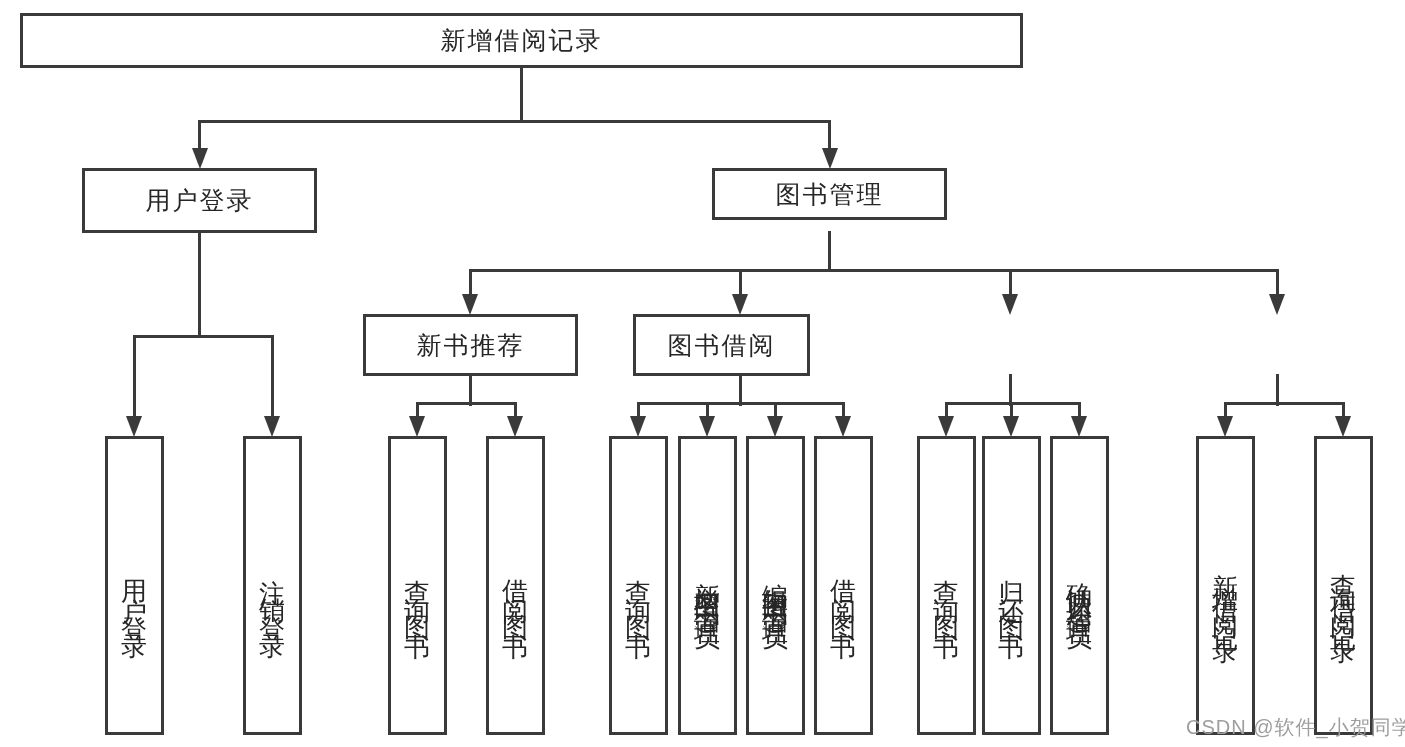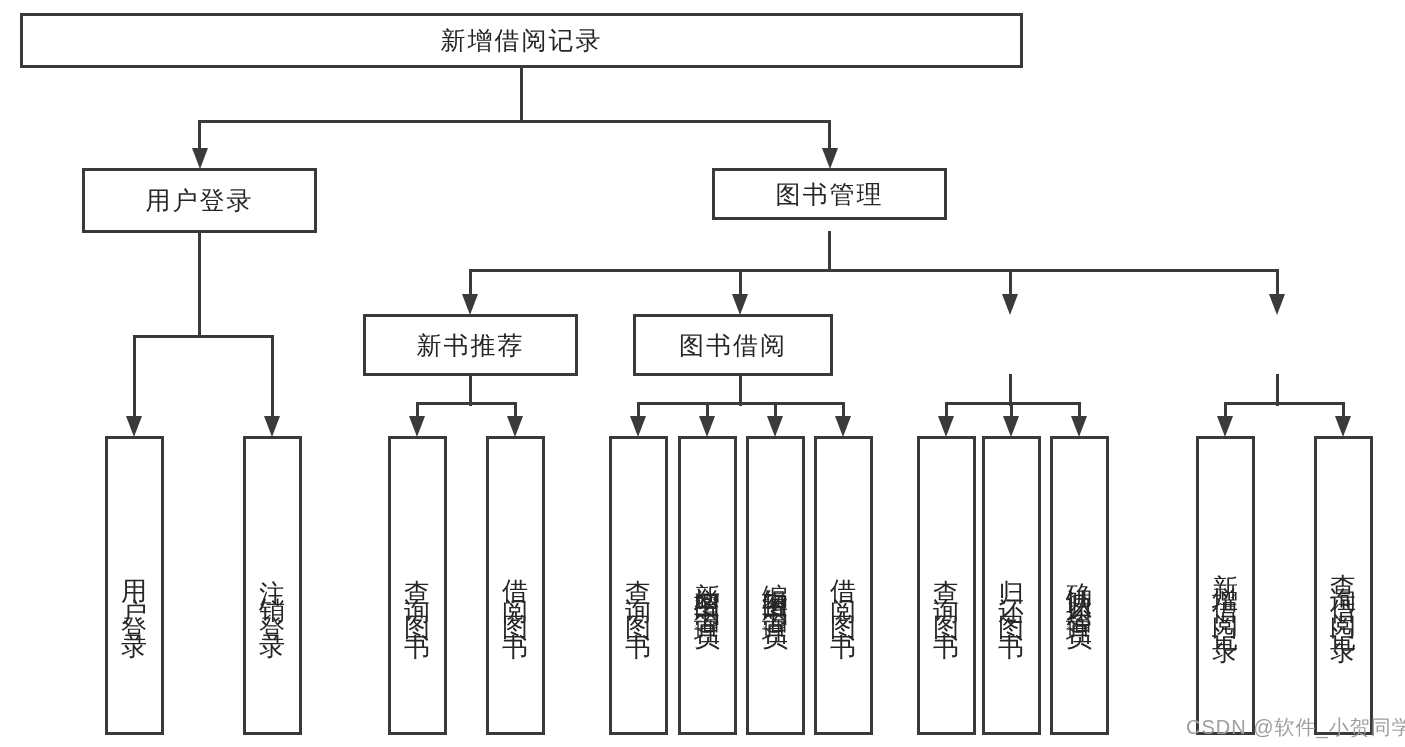--- a/index.html
+++ b/index.html
@@ -99,21 +99,21 @@
   <div class="vline" style="left:1009px; top:269px; height:27px;"></div>
   <div class="vline" style="left:1276px; top:269px; height:27px;"></div>
   <div class="arrow" style="left:462px; top:294px;"></div>
   <div class="arrow" style="left:732px; top:294px;"></div>
   <div class="arrow" style="left:1002px; top:294px;"></div>
   <div class="arrow" style="left:1269px; top:294px;"></div>
 
   <div class="node" style="left:363px; top:314px; width:215px; height:62px;">
     <span>新书推荐</span>
   </div>
-  <div class="node" style="left:633px; top:314px; width:200px; height:62px;">
+  <div class="node" style="left:633px; top:314px; width:177px; height:62px;">
     <span>图书借阅</span>
   </div>
 
   <div class="vline" style="left:469px; top:374px; height:32px;"></div>
   <div class="vline" style="left:739px; top:374px; height:32px;"></div>
   <div class="vline" style="left:1009px; top:374px; height:32px;"></div>
   <div class="vline" style="left:1276px; top:374px; height:32px;"></div>
 
   <div class="hline" style="left:416px; top:402px; width:101px;"></div>
   <div class="hline" style="left:637px; top:402px; width:208px;"></div>

